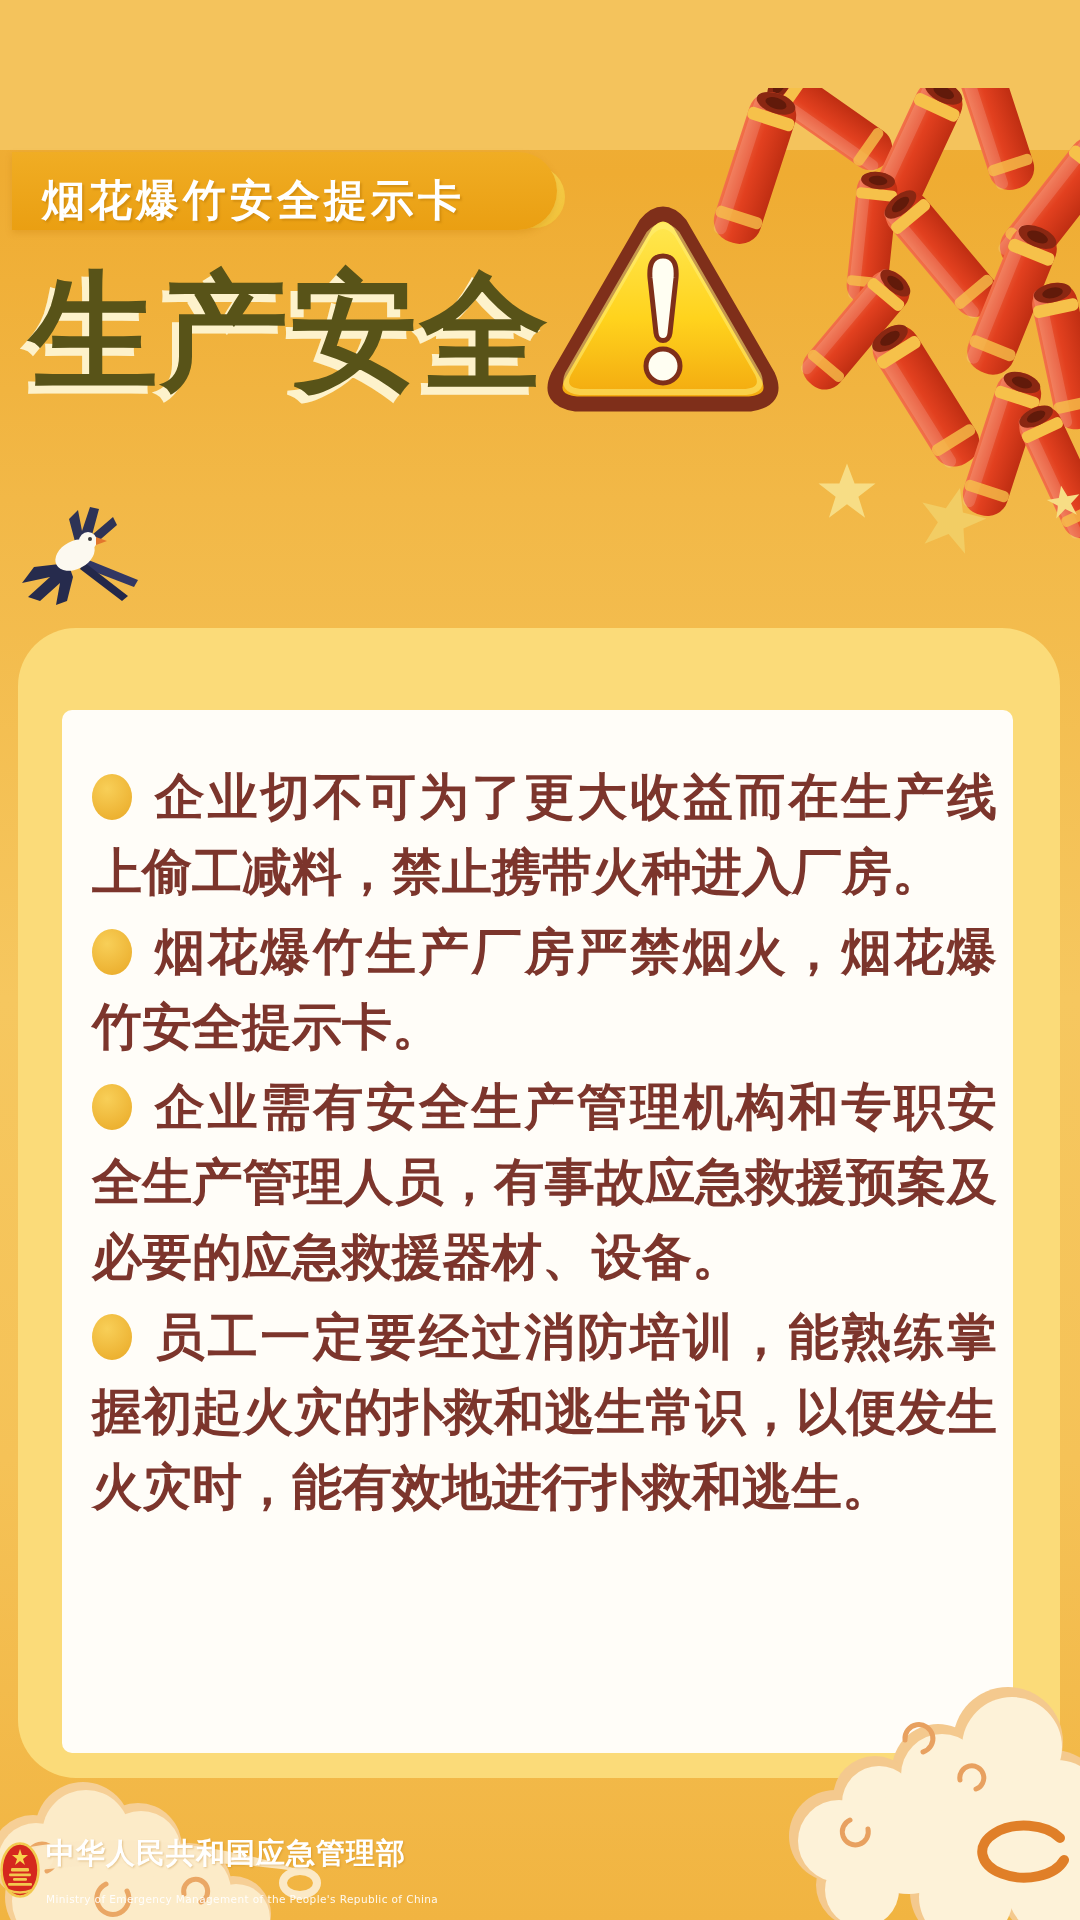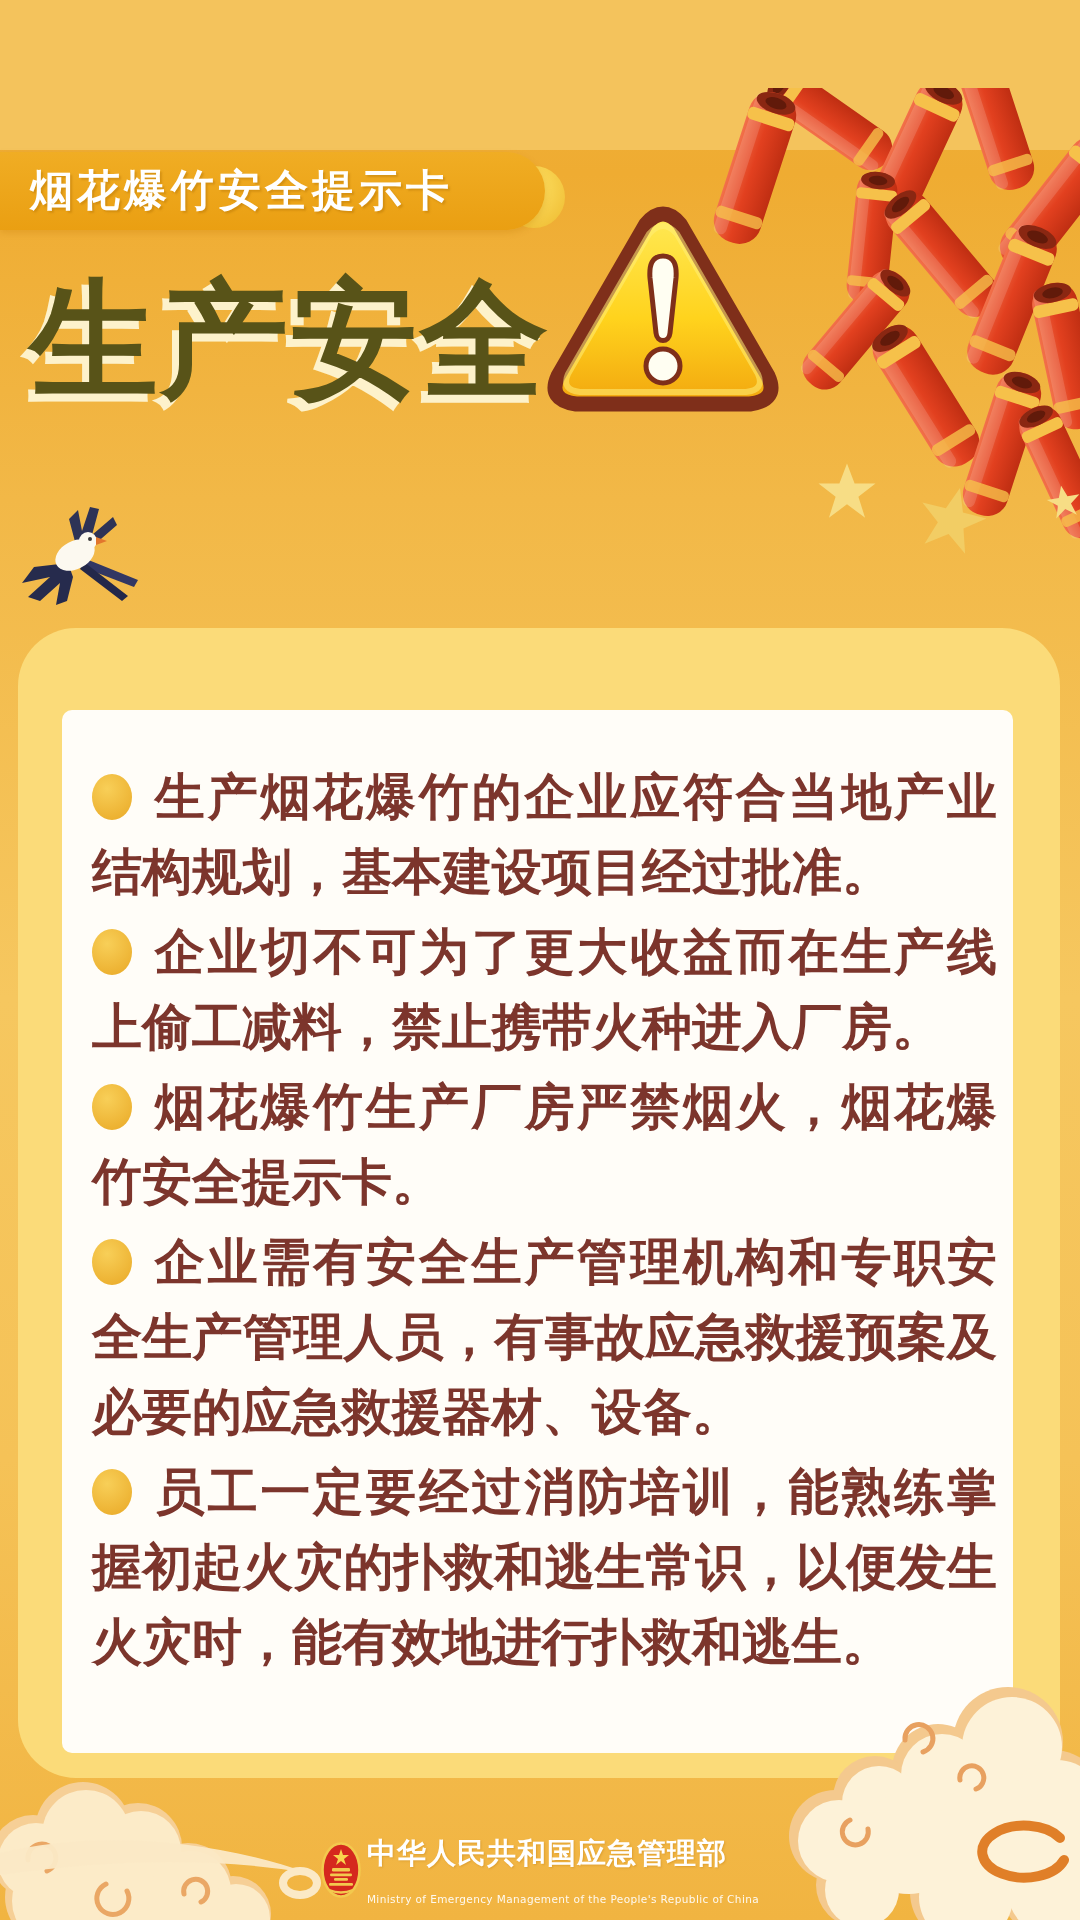--- a/index.html
+++ b/index.html
@@ -3,30 +3,30 @@
 <meta charset="utf-8">
 <style>
   html,body{margin:0;padding:0;background:#2b2b2b;}
   .poster{
     position:relative;width:1080px;height:1920px;overflow:hidden;margin:0 auto;
     font-family:"DejaVu Sans","Liberation Sans",sans-serif;
     background:linear-gradient(180deg,#f0b13b 0%,#efac32 9%,#f2b847 26%,#f6c75f 52%,#f5c257 76%,#f1b441 100%);
   }
   .top-band{position:absolute;left:0;top:0;width:100%;height:150px;background:#f4c35c;}
   .badge{
-    position:absolute;left:0;top:152px;width:545px;height:78px;
+    position:absolute;left:12px;top:152px;width:545px;height:78px;
     background:linear-gradient(180deg,#f0ad24,#ea9f12);
-    border-radius:0 40px 40px 0;display:flex;align-items:center;
+    border-radius:0 40px 40px 0;display:flex;align-items:flex-end;
     padding-left:30px;box-sizing:border-box;z-index:3;
     box-shadow:0 3px 6px rgba(190,120,0,.25);
   }
   .badge-label{font-size:43px;font-weight:bold;color:#ffffff;letter-spacing:4px;
     text-shadow:2px 2px 2px rgba(170,105,0,.35);white-space:nowrap;}
   .title{
-    position:absolute;left:30px;top:276px;z-index:3;
+    position:absolute;left:30px;top:268px;z-index:3;
     font-size:128px;font-weight:900;line-height:1;letter-spacing:2px;
     color:#585318;text-shadow:-7px 8px 0 #fdf2cb;white-space:nowrap;
   }
   .gold-disc{position:absolute;left:503px;top:166px;width:62px;height:62px;border-radius:50%;
     background:radial-gradient(circle at 40% 35%,#ffe469,#eeb92d);z-index:2;}
   .triangle-wrap{position:absolute;left:536px;top:190px;width:254px;height:256px;z-index:4;}
   .crackers-wrap{position:absolute;left:660px;top:88px;width:420px;height:470px;z-index:3;}
   .bird-wrap{position:absolute;left:20px;top:505px;width:130px;height:105px;z-index:3;}
   .card{
     position:absolute;left:18px;top:628px;width:1042px;height:1150px;
@@ -39,21 +39,21 @@
   }
   .bullet{margin:0 0 5px 0;font-size:50px;line-height:75px;font-weight:bold;
     color:#7c352c;text-align:justify;}
   .dot{display:inline-block;width:40px;height:46px;border-radius:50%;
     background:radial-gradient(circle at 38% 32%,#f8cf58,#e9a825);
     vertical-align:-6px;margin-right:20px;}
   .clouds-left{position:absolute;left:-12px;top:1732px;width:300px;height:200px;z-index:6;}
   .clouds-right{position:absolute;left:755px;top:1680px;width:325px;height:240px;z-index:6;}
   .swoosh{position:absolute;left:0;top:1825px;width:330px;height:90px;z-index:6;}
   .footer{position:absolute;left:0;top:1834px;width:100%;display:flex;
-    justify-content:center;align-items:center;gap:6px;z-index:7;}
+    align-items:center;gap:6px;z-index:7;}
   .emblem{width:40px;height:56px;flex:0 0 auto;}
   .agency-cn{font-size:29px;font-weight:bold;color:#ffffff;letter-spacing:1px;
     text-shadow:1px 1px 2px rgba(180,110,0,.3);}
   .agency-en{font-size:10.5px;color:rgba(255,255,255,.92);letter-spacing:.4px;margin-top:19px;}
 </style>
 </head>
 <body>
 
 <div class="poster">
 
@@ -122,21 +122,20 @@
     <path d="M62,62 L114,82 L118,75 L66,54 Z" fill="#323763"></path>
     <path d="M60,64 L102,96 L108,91 L64,57 Z" fill="#23284a"></path>
     <ellipse cx="55" cy="50" rx="21" ry="14" fill="#fcf9f0" transform="rotate(-28 55 50)"></ellipse>
     <circle cx="68" cy="36" r="9" fill="#fcf9f0"></circle>
     <path d="M76,32 L87,36 L76,40 Z" fill="#e2762d"></path>
     <circle cx="70" cy="34" r="2" fill="#3a3a3a"></circle>
   </svg>
 
   <div class="card">
     <div class="card-inner">
-      <p class="bullet"><span class="dot"></span><span>生产烟花爆竹的企业应符合当地产业结构规划，基本建设项目经过批准。</span></p>
       <p class="bullet"><span class="dot"></span><span>企业切不可为了更大收益而在生产线上偷工减料，禁止携带火种进入厂房。</span></p>
       <p class="bullet"><span class="dot"></span><span>烟花爆竹生产厂房严禁烟火，烟花爆竹安全提示卡。</span></p>
       <p class="bullet"><span class="dot"></span><span>企业需有安全生产管理机构和专职安全生产管理人员，有事故应急救援预案及必要的应急救援器材、设备。</span></p>
       <p class="bullet"><span class="dot"></span><span>员工一定要经过消防培训，能熟练掌握初起火灾的扑救和逃生常识，以便发生火灾时，能有效地进行扑救和逃生。</span></p>
     </div>
   </div>
 
   <svg class="clouds-left" viewBox="0 0 300 200">
     <g fill="#f6cf96">
       <circle cx="45" cy="125" r="42"></circle>

